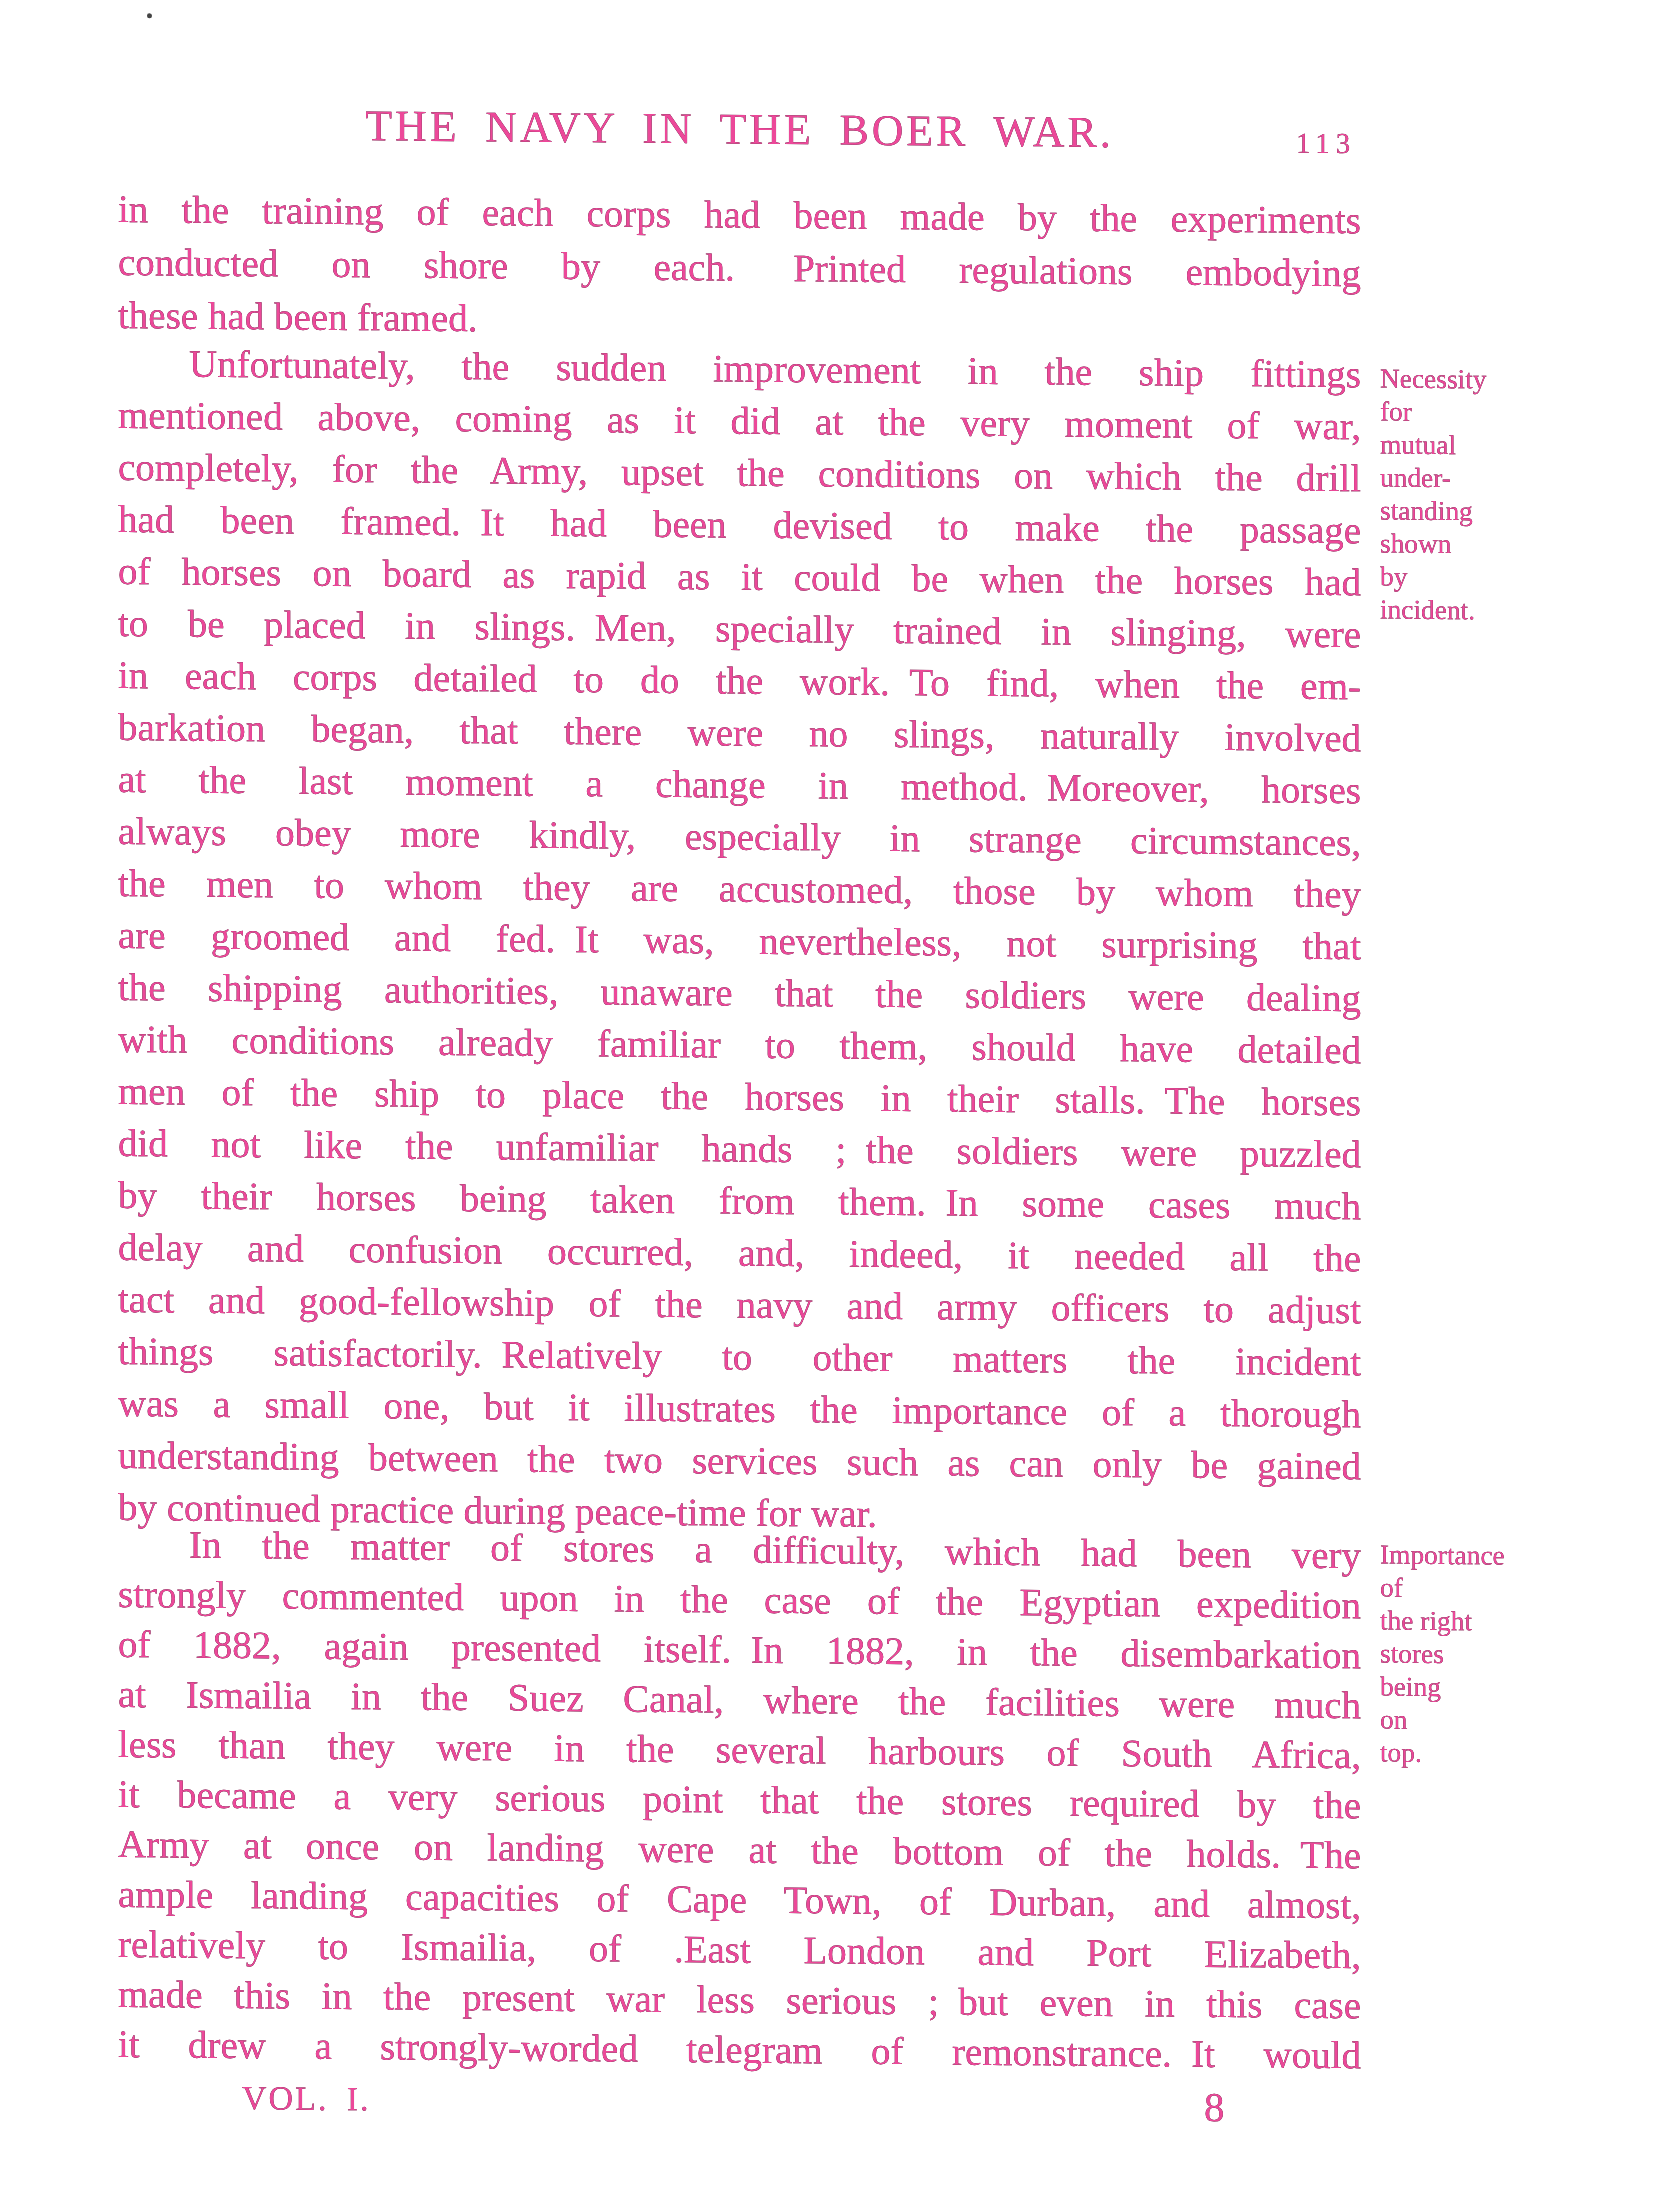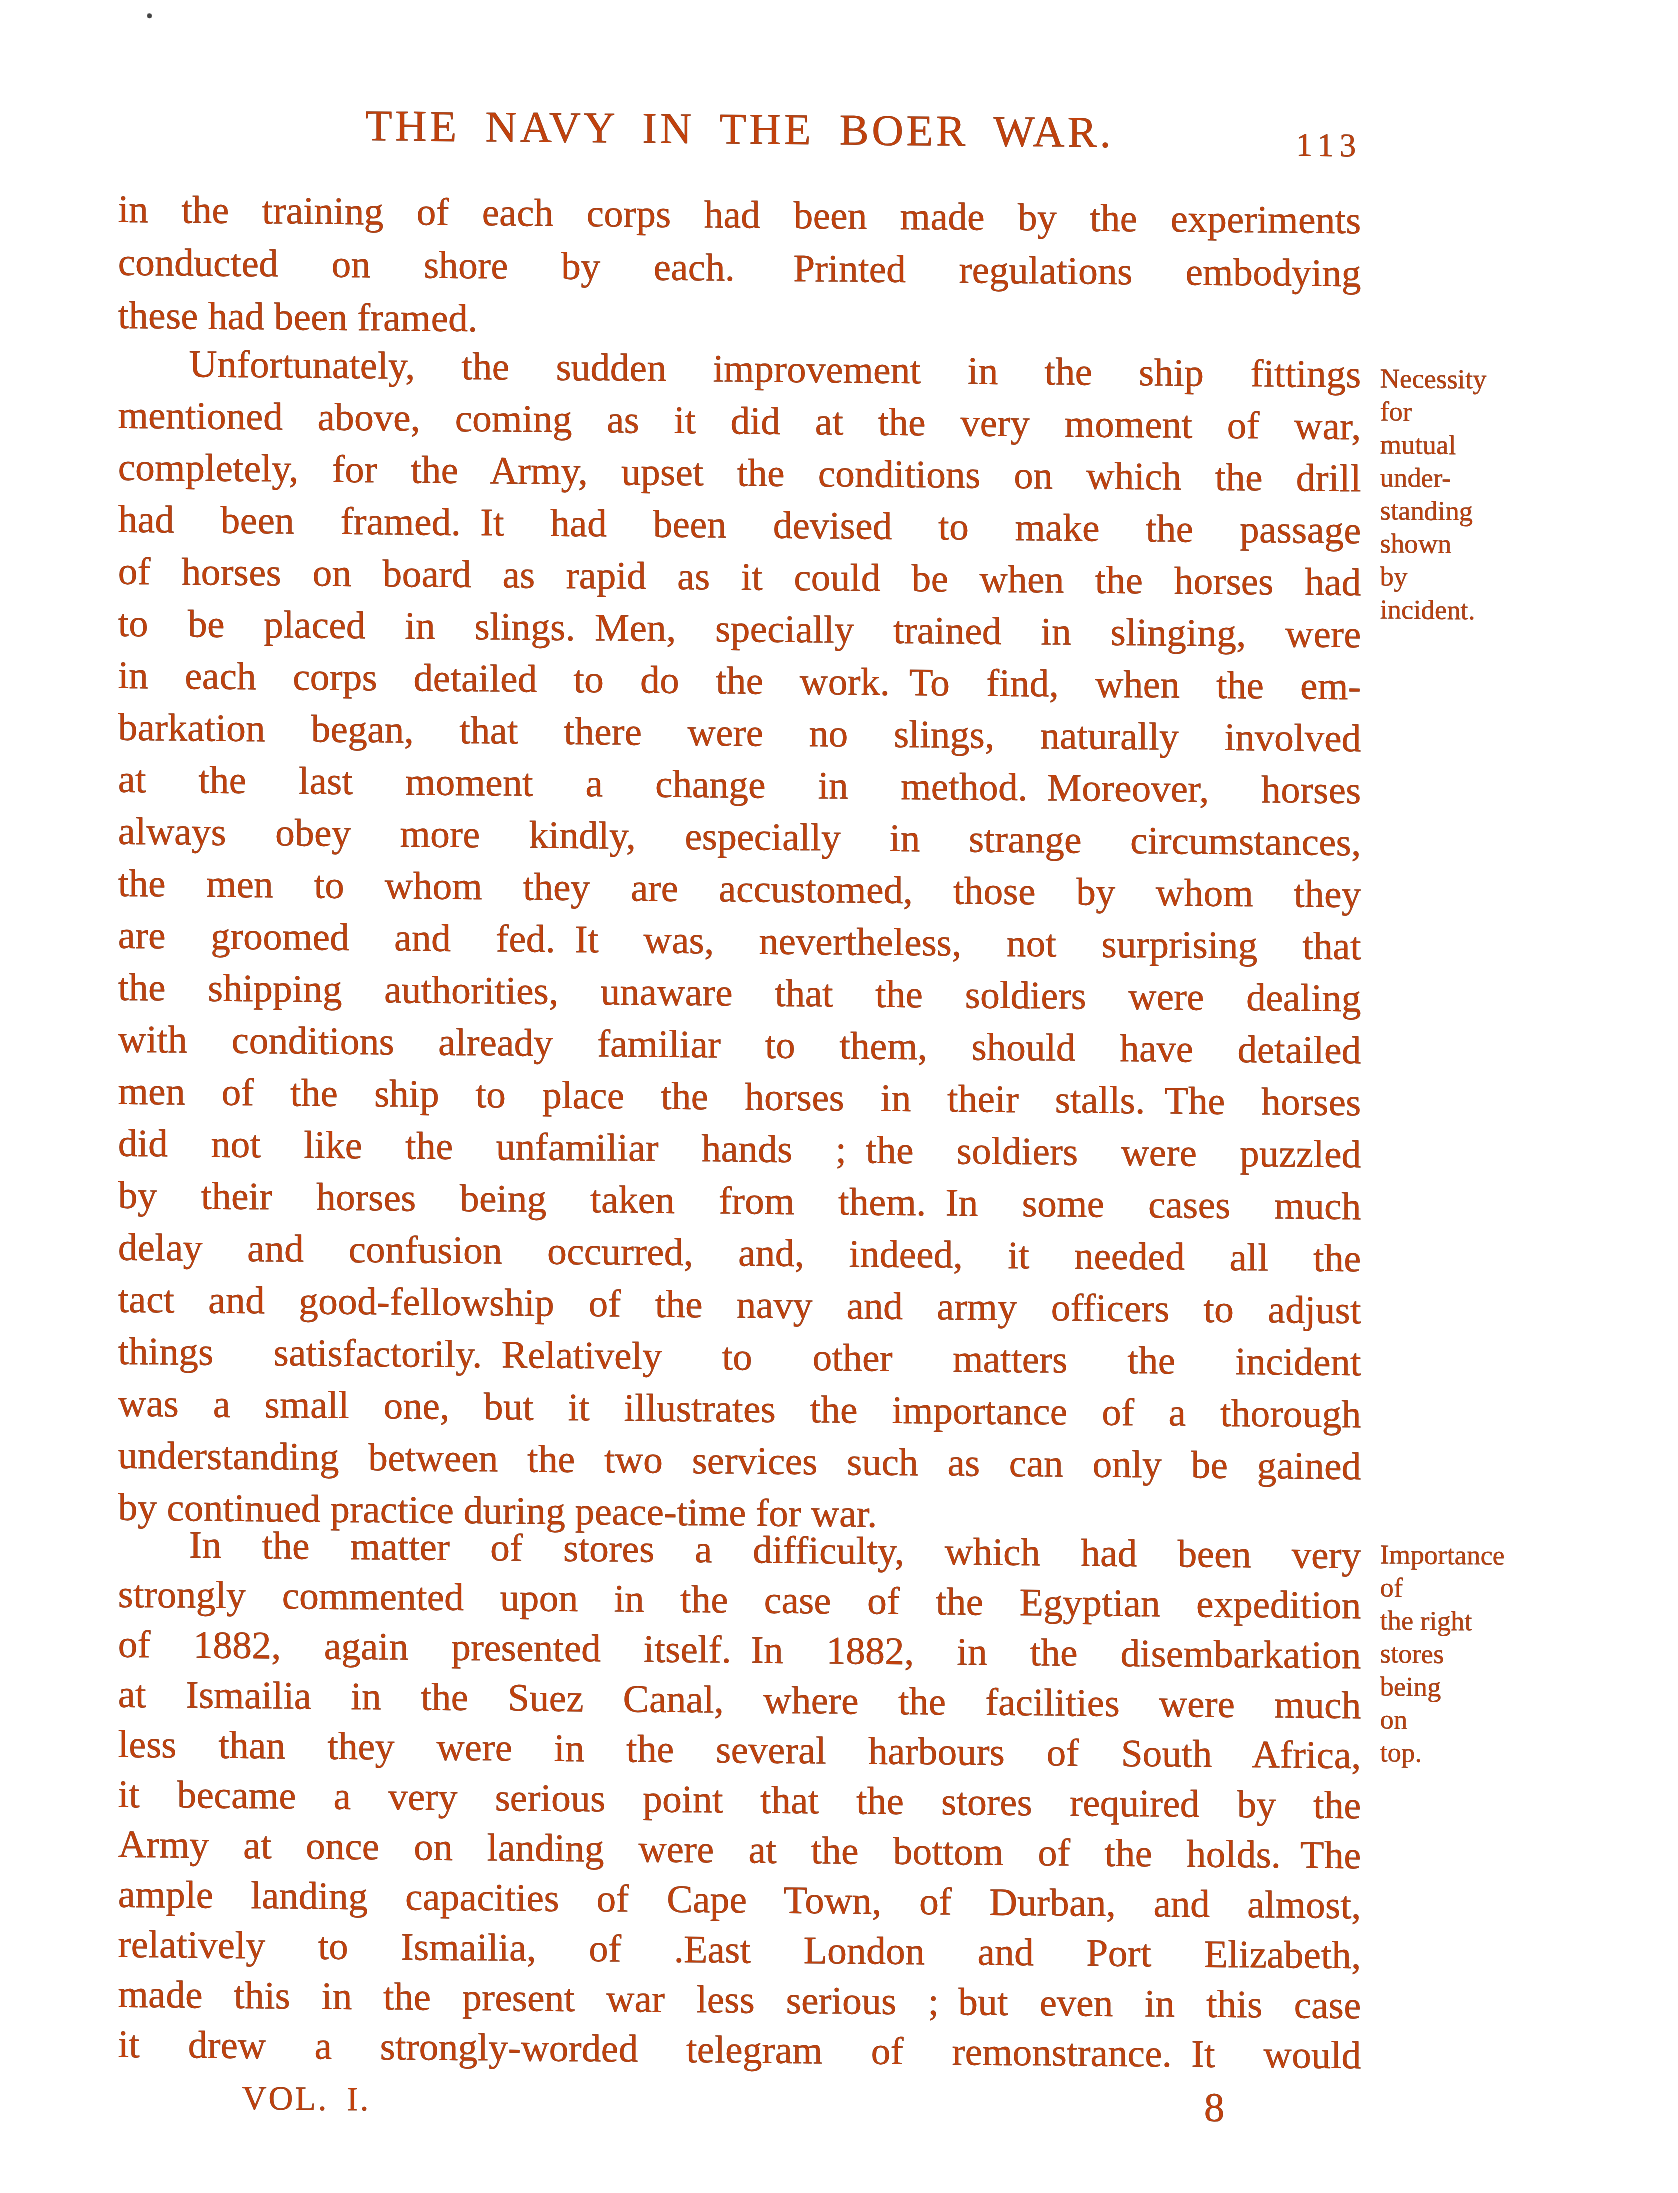--- a/index.html
+++ b/index.html
@@ -7,21 +7,21 @@
     padding: 0;
     background: #ffffff;
   }
   .sheet {
     position: relative;
     width: 1678px;
     height: 2194px;
     background: #ffffff;
     overflow: hidden;
     font-family: "Liberation Serif", "DejaVu Serif", serif;
-    color: #c2410c;
+    color: #ec4899;
   }
   .skew-layer {
     position: absolute;
     left: 0; top: 0;
     width: 1678px;
     height: 2194px;
     transform: skewY(0.52deg);
     transform-origin: 0 0;
   }
   .running-head {
@@ -33,21 +33,21 @@
     font-size: 44px;
     letter-spacing: 2.9px;
     word-spacing: 11.8px;
     white-space: nowrap;
     text-shadow: 0 0 0.6px #101010;
   }
   .folio {
     position: absolute;
     left: 1296px;
     top: 115px;
-    font-size: 33px;
+    font-size: 29px;
     letter-spacing: 5.9px;
     text-shadow: 0 0 0.5px #101010;
   }
   .para {
     position: absolute;
     left: 118px;
     width: 1243px;
     font-size: 39px;
     text-shadow: 0 0 0.5px #101010;
   }

